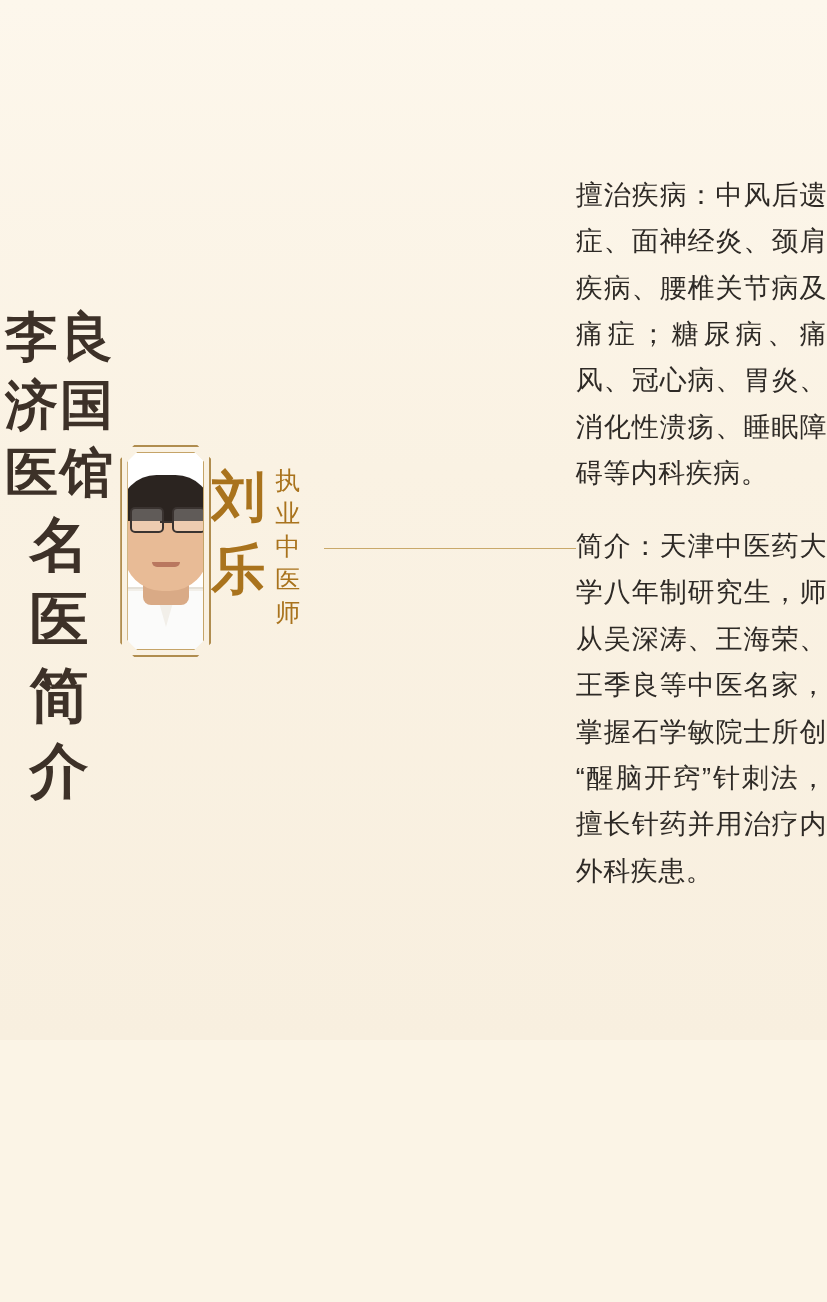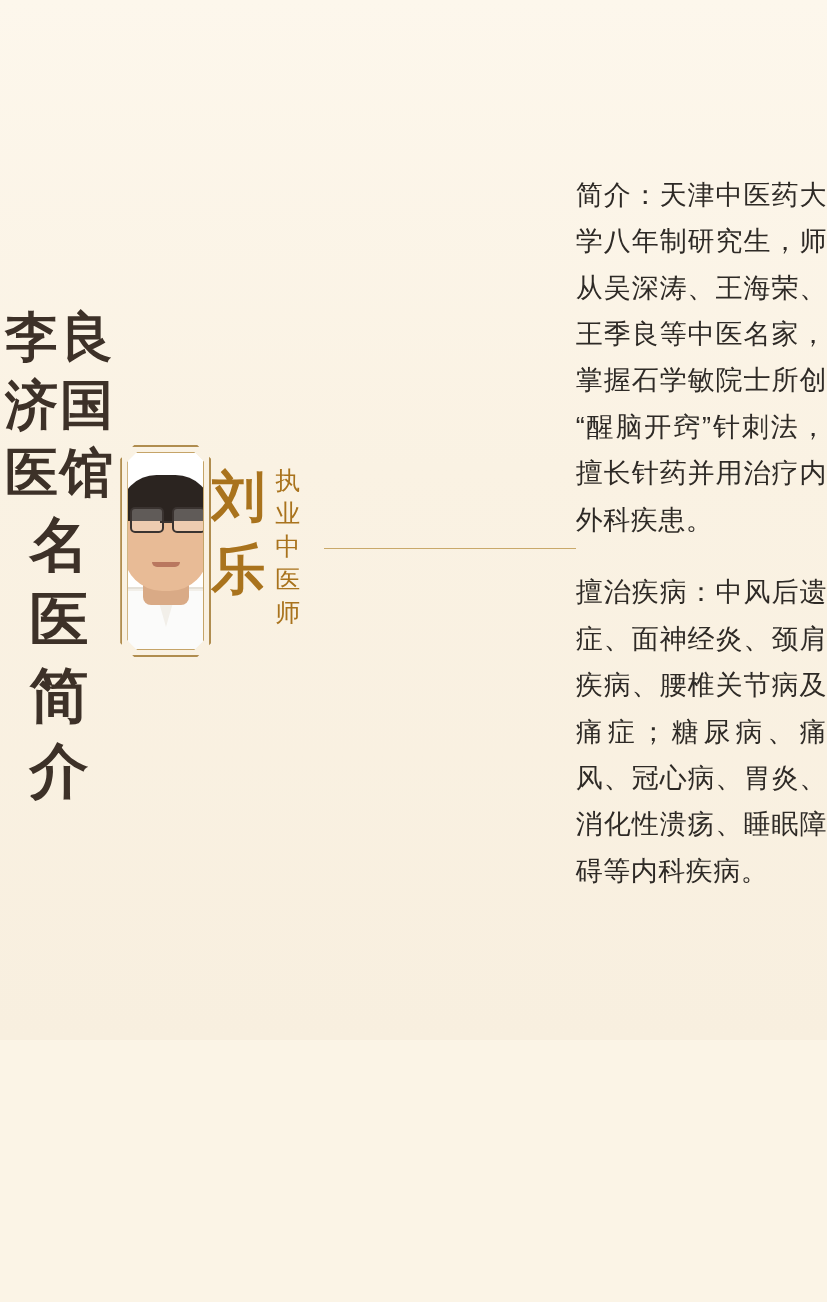--- a/index.html
+++ b/index.html
@@ -221,17 +221,17 @@
       </div>
     </div>
   </div>
 
   <div class="doctor-name">刘乐</div>
   <div class="doctor-role">执业中医师</div>
 
   <div class="divider"></div>
 
   <div class="body-block">
+    <div class="paragraph">擅治疾病：中风后遗症、面神经炎、颈肩疾病、腰椎关节病及痛症；糖尿病、痛风、冠心病、胃炎、消化性溃疡、睡眠障碍等内科疾病。</div>
     <div class="paragraph">简介：天津中医药大学八年制研究生，师从吴深涛、王海荣、王季良等中医名家，掌握石学敏院士所创“醒脑开窍”针刺法，擅长针药并用治疗内外科疾患。</div>
-    <div class="paragraph">擅治疾病：中风后遗症、面神经炎、颈肩疾病、腰椎关节病及痛症；糖尿病、痛风、冠心病、胃炎、消化性溃疡、睡眠障碍等内科疾病。</div>
   </div>
 
 </div>
 
 </body></html>

